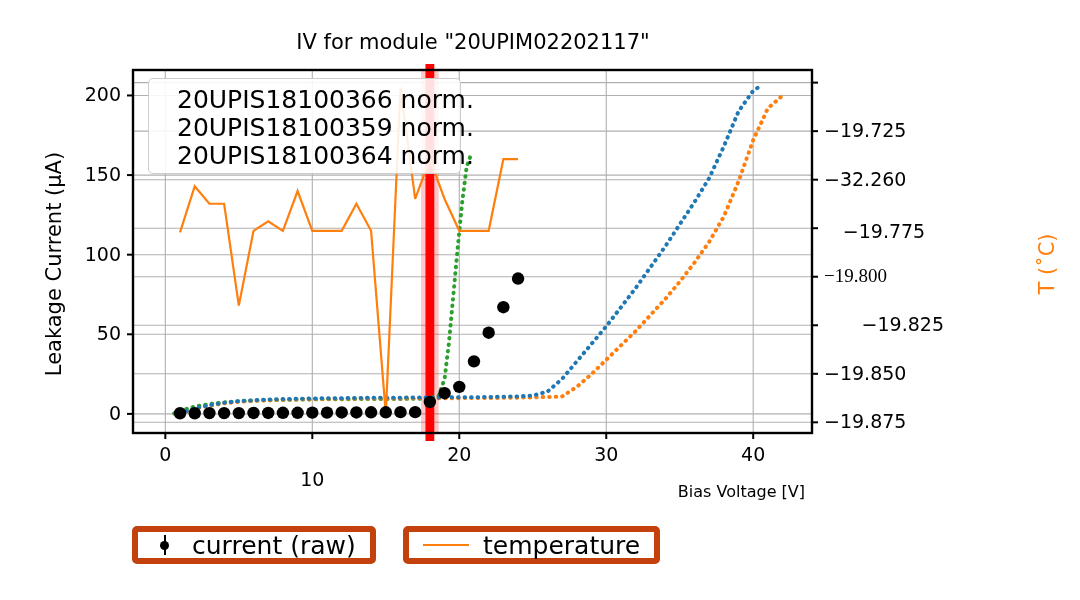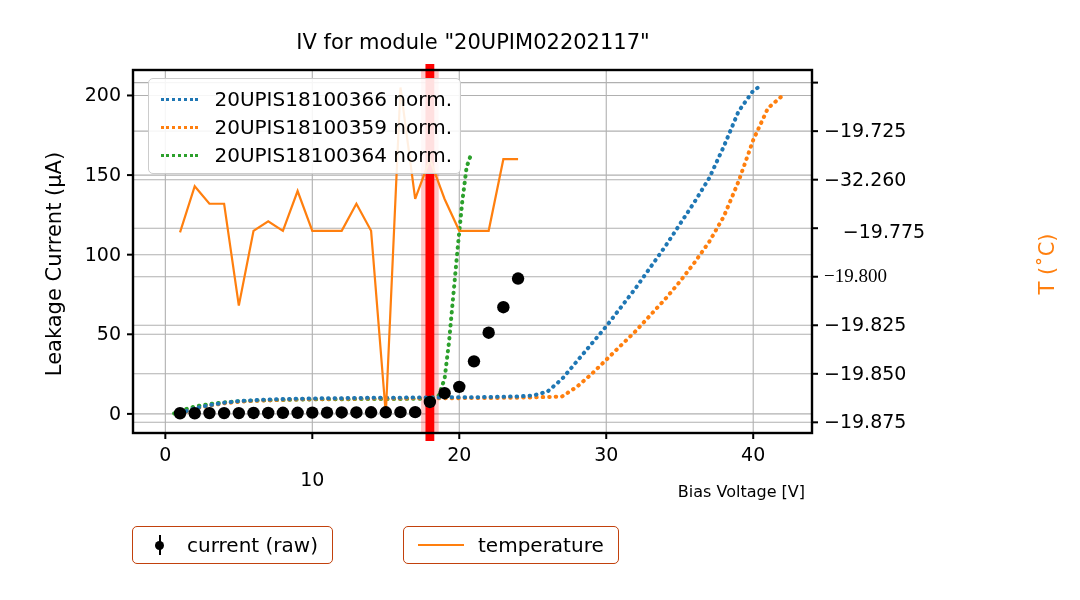--- a/index.html
+++ b/index.html
@@ -95,31 +95,31 @@
     height: 28px;
   }
   .legend-swatch-dotted {
     width: 44px;
     height: 0;
     border-top: 3px dotted;
     margin-right: 16px;
     margin-left: 4px;
   }
   .legend-text {
-    font-size: 20px;
+    font-size: 25px;
     color: #000;
     white-space: nowrap;
   }
 
   .bottom-legend {
     position: absolute;
     display: flex;
     align-items: center;
     background: rgba(255,255,255,0.9);
-    border: 1px solid #c2410c;
+    border: 6px solid #c2410c;
     border-radius: 5px;
     box-sizing: border-box;
     padding: 0 14px;
     height: 38px;
   }
   #legend-current { left: 132px; top: 526px; }
   #legend-temperature { left: 403px; top: 526px; }
   .marker-errorbar {
     position: relative;
     width: 26px;
@@ -285,16 +285,16 @@
     <div class="tick-label xtick" style="left: 723.212px; top: 443px; width: 60px;">40</div>
     <div class="tick-label ytick-left" style="left: 43px; top: 401.895px; width: 78px;">0</div>
     <div class="tick-label ytick-left" style="left: 43px; top: 322.289px; width: 78px;">50</div>
     <div class="tick-label ytick-left" style="left: 43px; top: 242.684px; width: 78px;">100</div>
     <div class="tick-label ytick-left" style="left: 43px; top: 163.079px; width: 78px;">150</div>
     <div class="tick-label ytick-left" style="left: 43px; top: 83.4737px; width: 78px;">200</div>
     <div class="tick-label ytick-right" style="left: 824px; top: 119.147px; width: 120px;">−19.725</div>
     <div class="tick-label ytick-right" style="left: 824px; top: 167.676px; width: 120px;">−32.260</div>
     <div class="tick-label ytick-right" style="left: 824px; top: 220px; width: 120px; text-align: center;">−19.775</div>
     <div class="tick-label ytick-right" style="left: 824px; top: 264.735px; width: 120px; font-family: Liberation Serif, serif;">−19.800</div>
-    <div class="tick-label ytick-right" style="left: 824px; top: 313.265px; width: 120px;">−19.825</div>
+    <div class="tick-label ytick-right" style="left: 824px; top: 313.265px; width: 120px; text-align: right;">−19.825</div>
     <div class="tick-label ytick-right" style="left: 824px; top: 361.794px; width: 120px;">−19.850</div>
     <div class="tick-label ytick-right" style="left: 824px; top: 410.324px; width: 120px;">−19.875</div>
   </div>
 
 </body></html>

